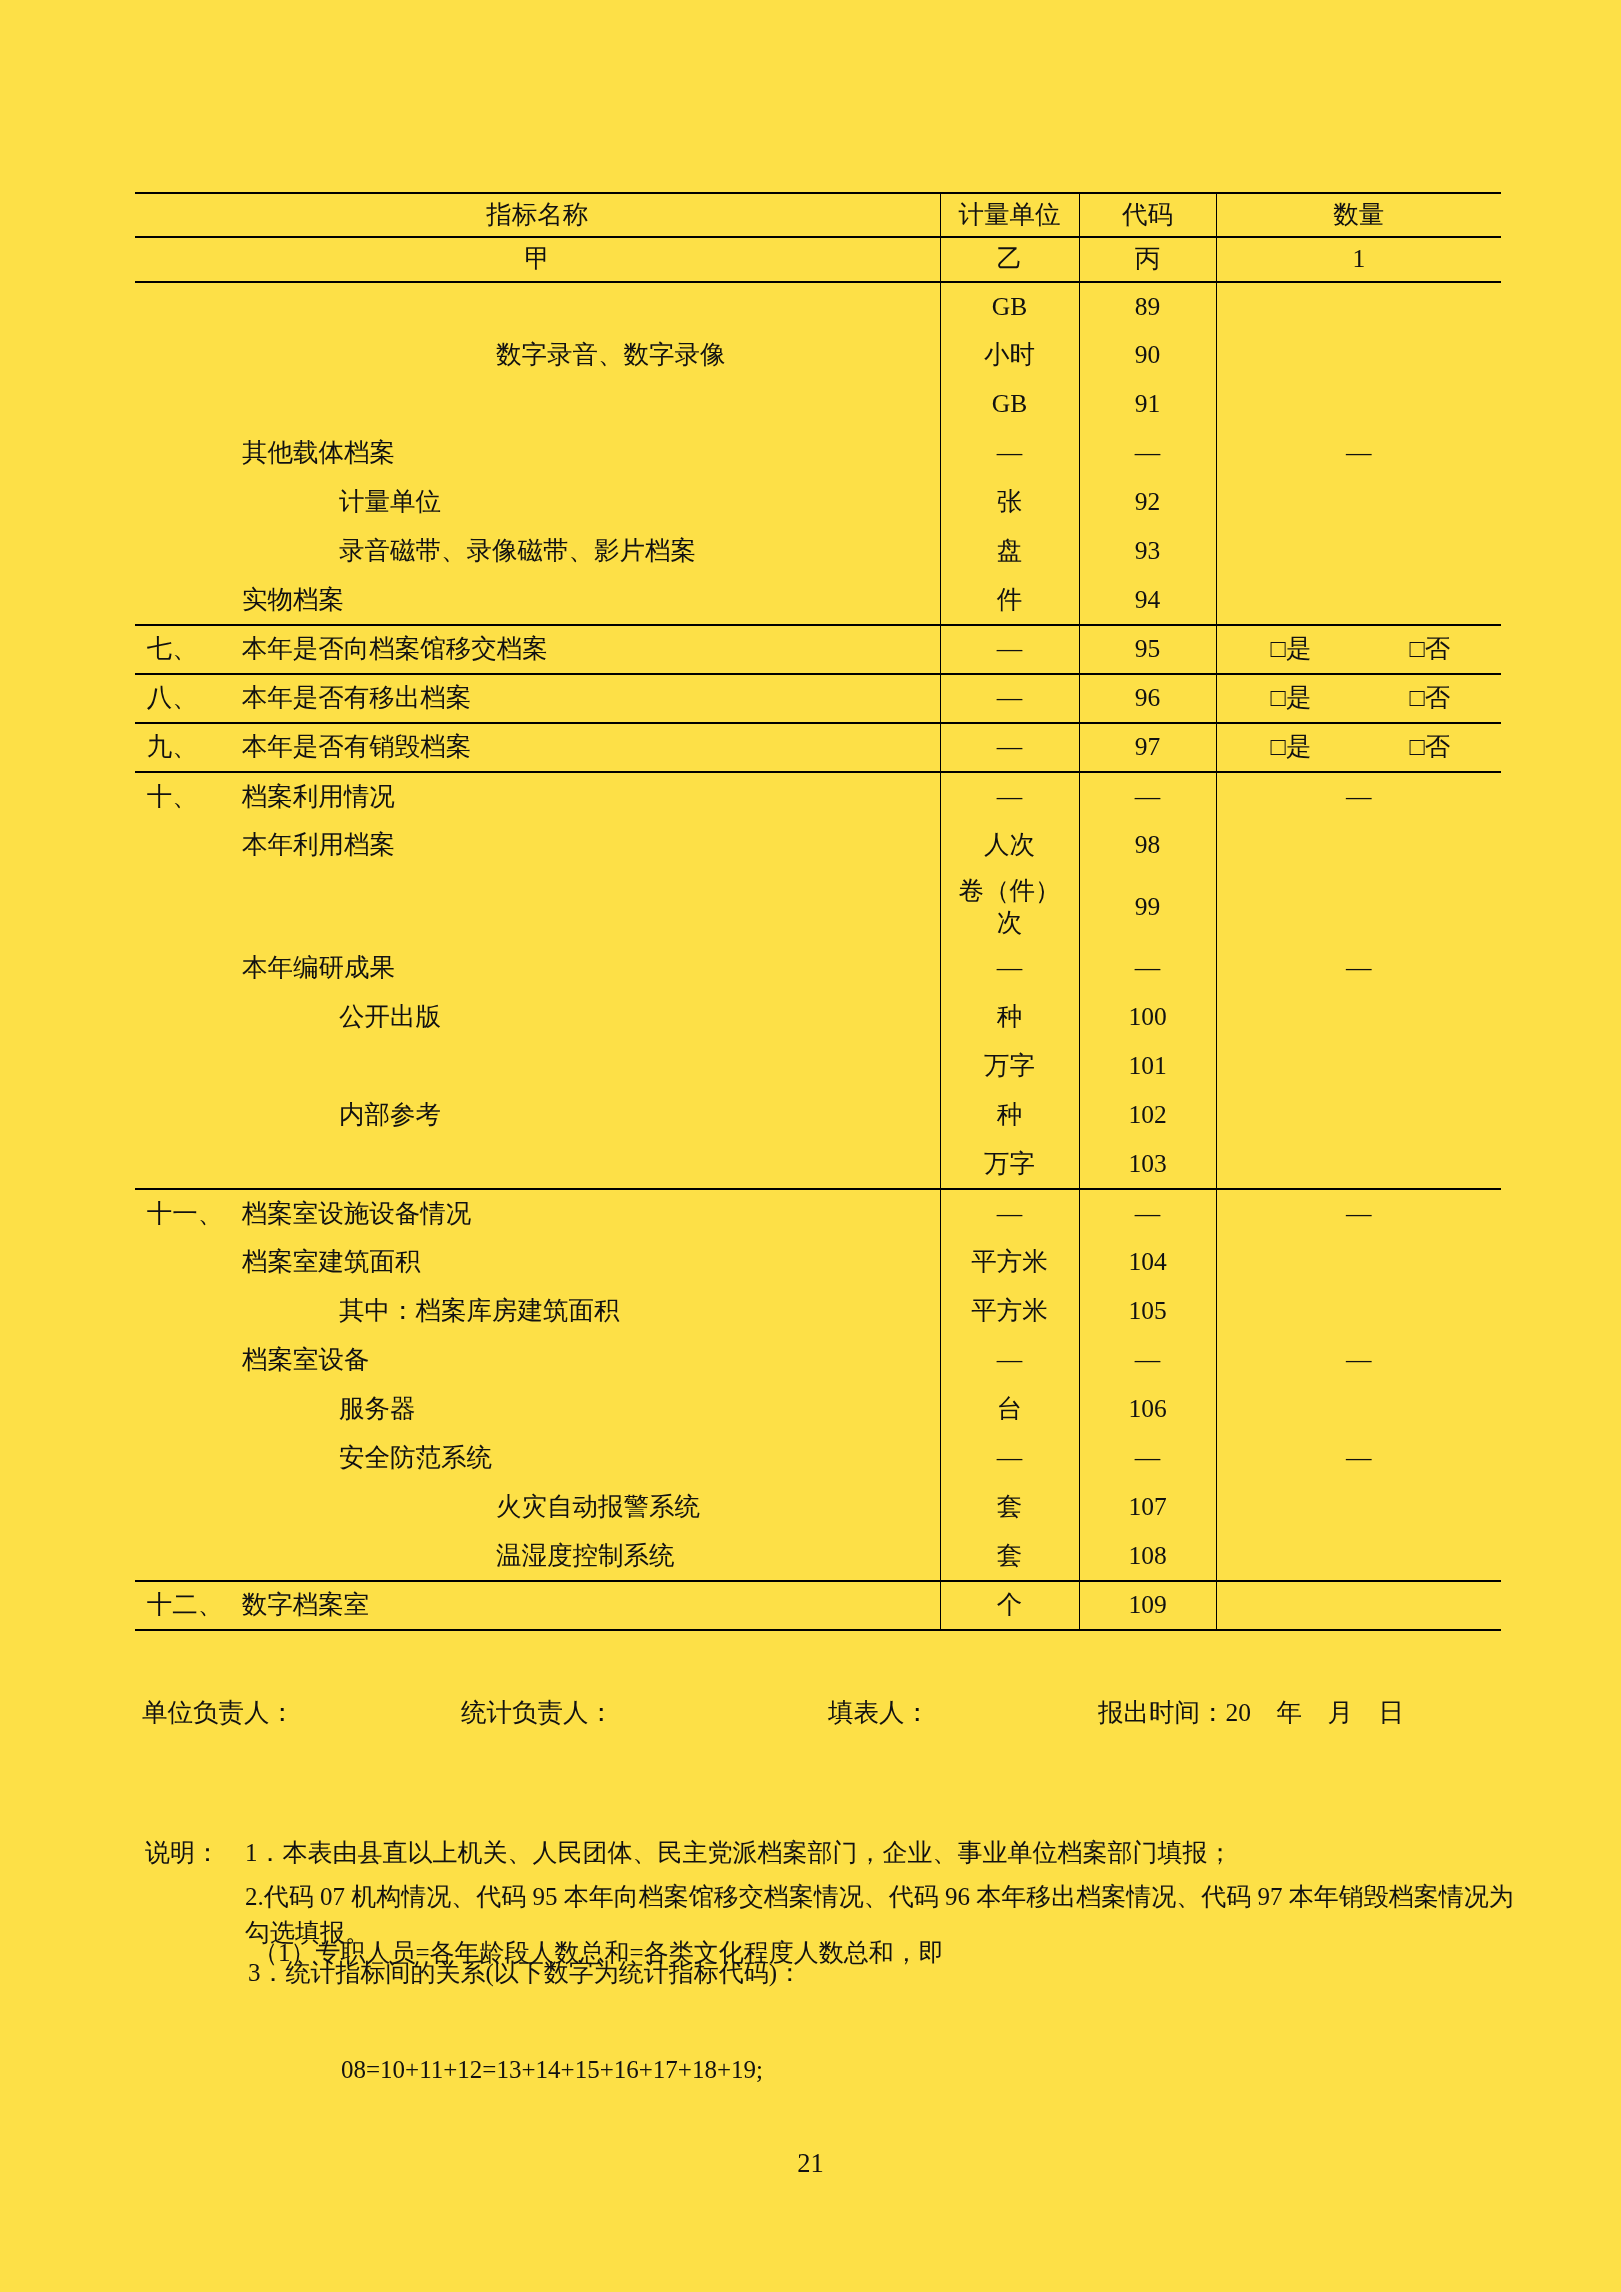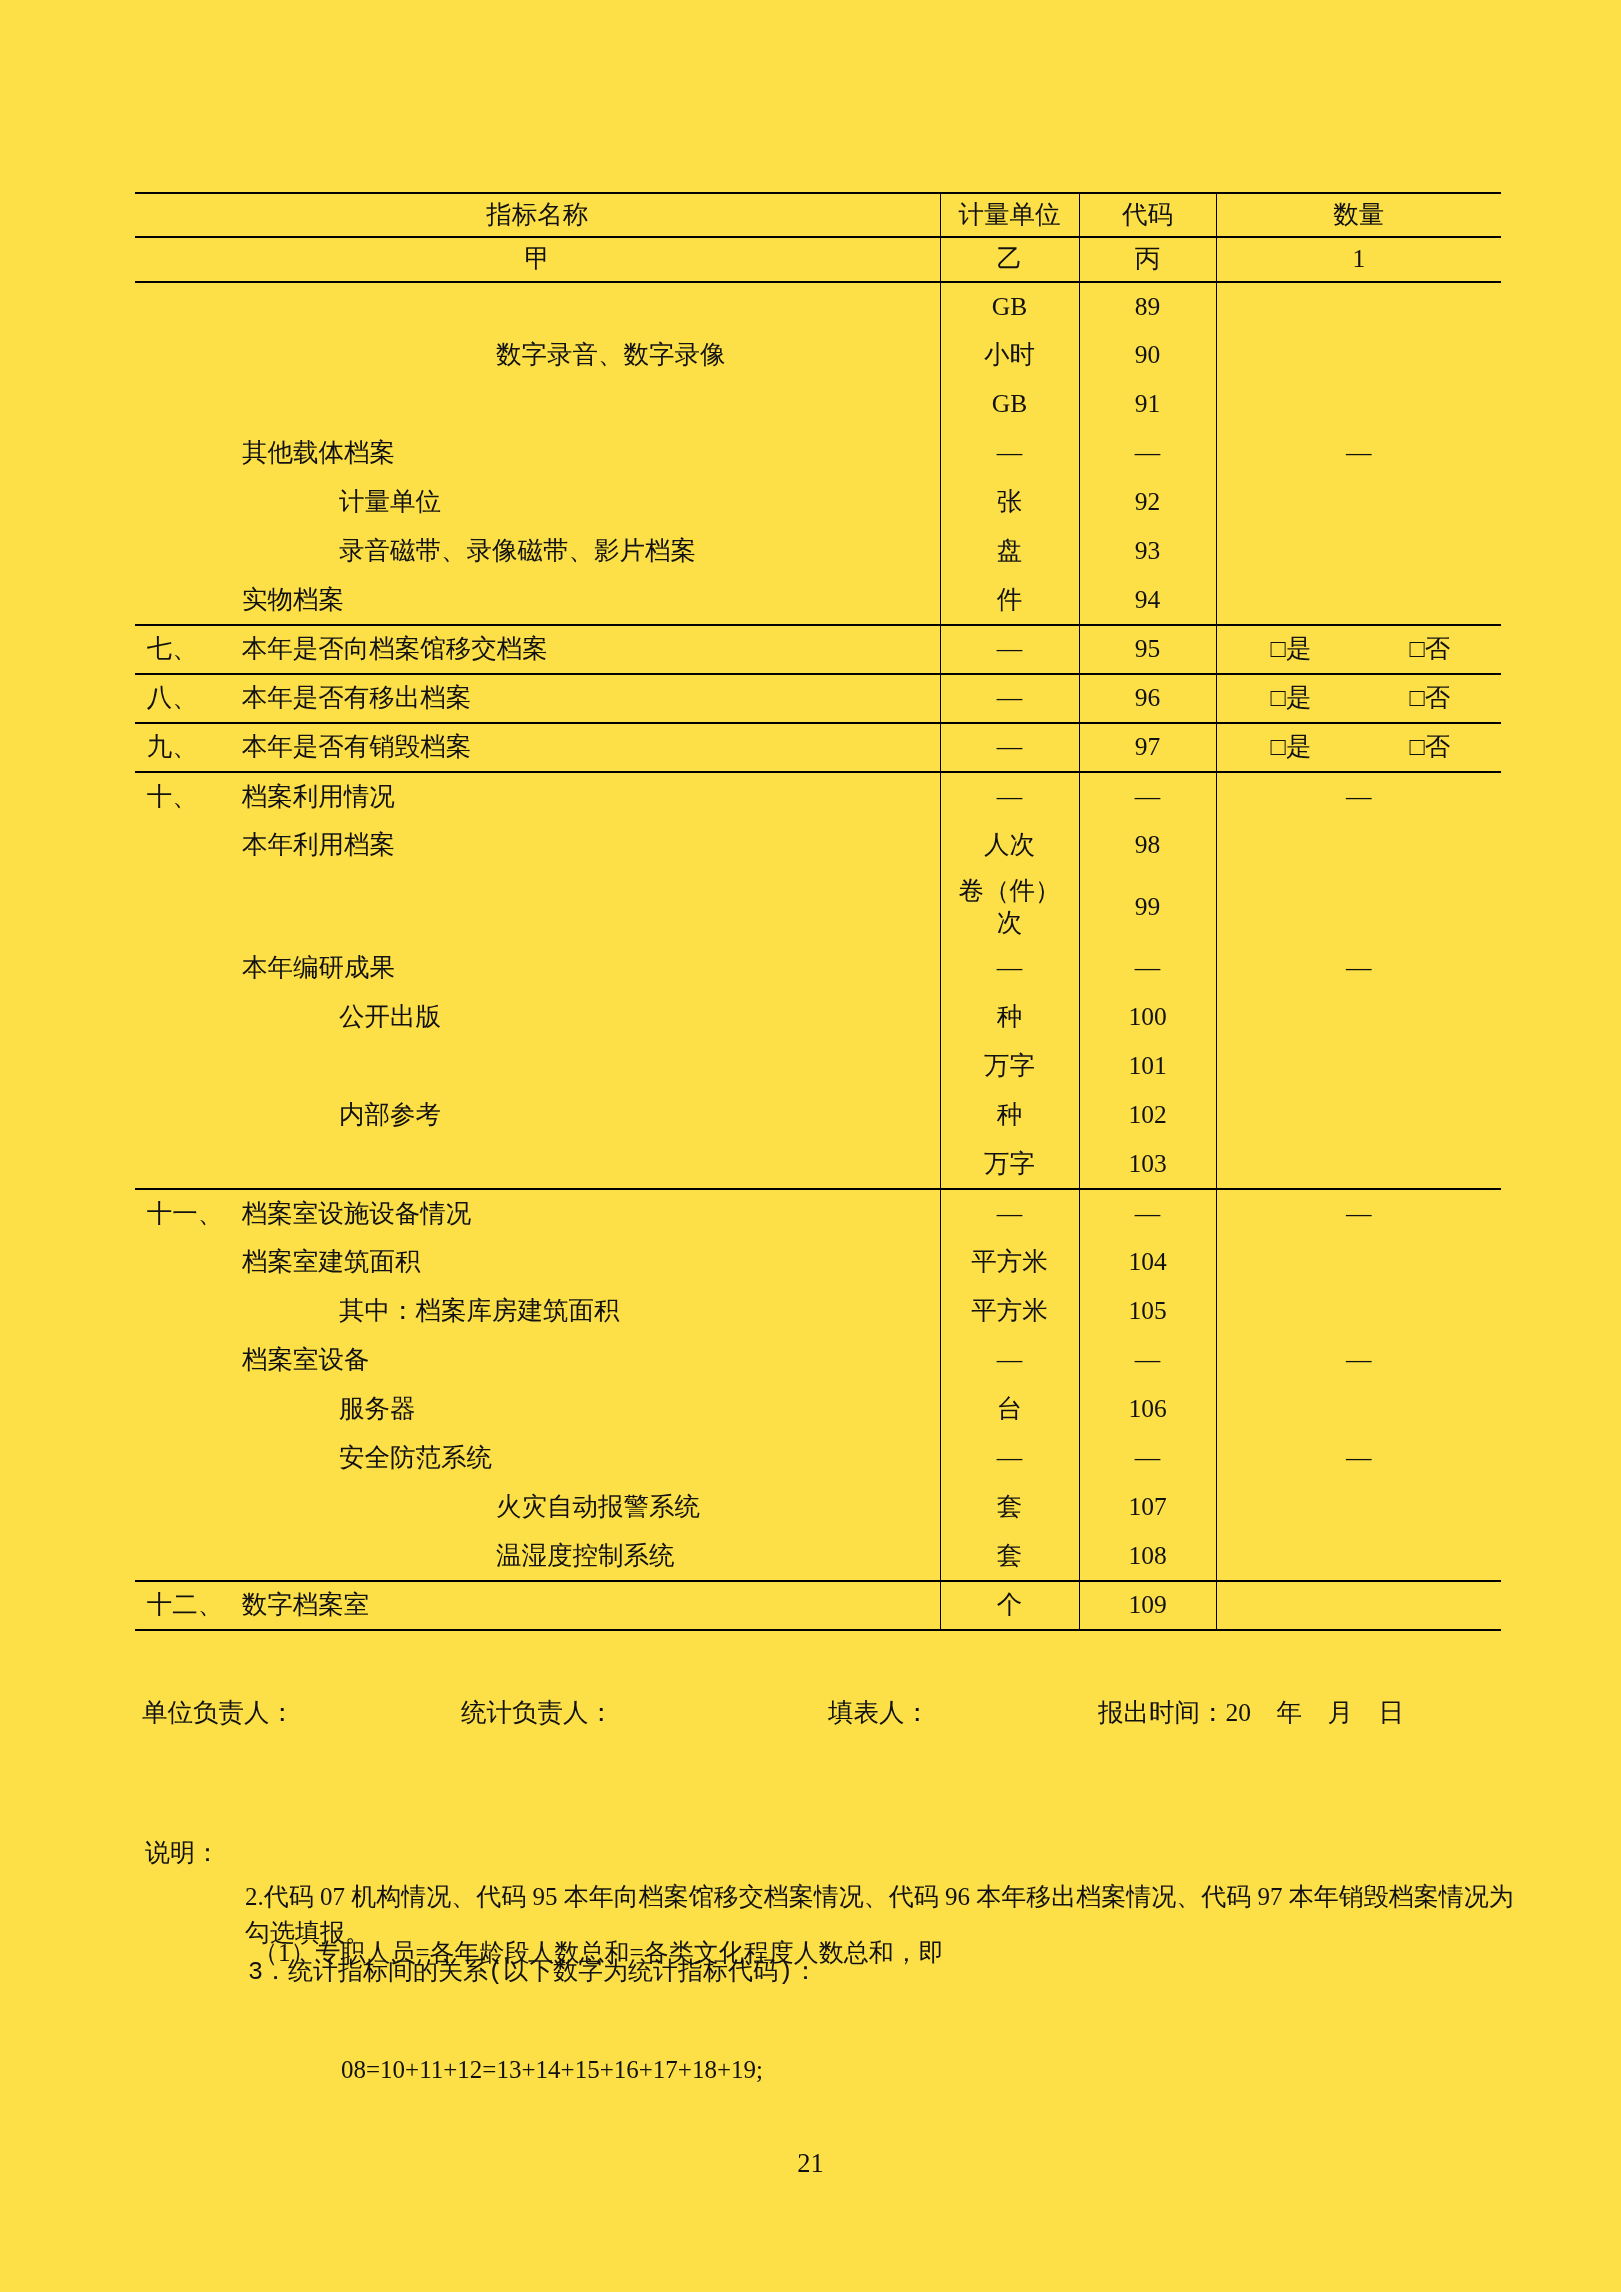--- a/index.html
+++ b/index.html
@@ -54,21 +54,21 @@
   .footer-line span { position: absolute; white-space: nowrap; text-align: right; }
   .f1 { left: 142px; }
   .f2 { left: 461px; }
   .f3 { left: 828px; }
   .f4 { left: 1098px; }
   .note { position: absolute; font-size: 25px; white-space: nowrap; line-height: 33px; }
   .n-label { left: 145px; top: 1836px; }
   .n1 { left: 245px; top: 1836px; }
   .n2 { left: 245px; top: 1880px; }
   .n2b { left: 245px; top: 1916px; }
-  .n3 { left: 248px; top: 1956px; font-family: Liberation Mono, monospace; }
+  .n3 { left: 248px; top: 1956px; }
   .n4 { left: 253px; top: 1936px; }
   .n5 { left: 341px; top: 2053px; }
   .pagenum { position: absolute; top: 2148px; left: 0; width: 1621px; text-align: center; font-size: 26.5px; }
 </style>
 </head>
 <body>
 
 <div class="page">
 
   <table class="stat">
@@ -274,20 +274,21 @@
   </table>
 
   <div class="footer-line">
     <span class="f1">单位负责人：</span>
     <span class="f2">统计负责人：</span>
     <span class="f3">填表人：</span>
     <span class="f4">报出时间：20　年　月　日</span>
   </div>
 
   <div class="note n-label">说明：</div>
+  <div class="note n1">1．本表由县直以上机关、人民团体、民主党派档案部门，企业、事业单位档案部门填报；</div>
   <div class="note n2">2.代码 07 机构情况、代码 95 本年向档案馆移交档案情况、代码 96 本年移出档案情况、代码 97 本年销毁档案情况为</div>
   <div class="note n2b">勾选填报。</div>
   <div class="note n3">3．统计指标间的关系(以下数字为统计指标代码)：</div>
   <div class="note n4">（1）专职人员=各年龄段人数总和=各类文化程度人数总和，即</div>
   <div class="note n5">08=10+11+12=13+14+15+16+17+18+19;</div>
 
   <div class="pagenum">21</div>
 
 </div>
 

